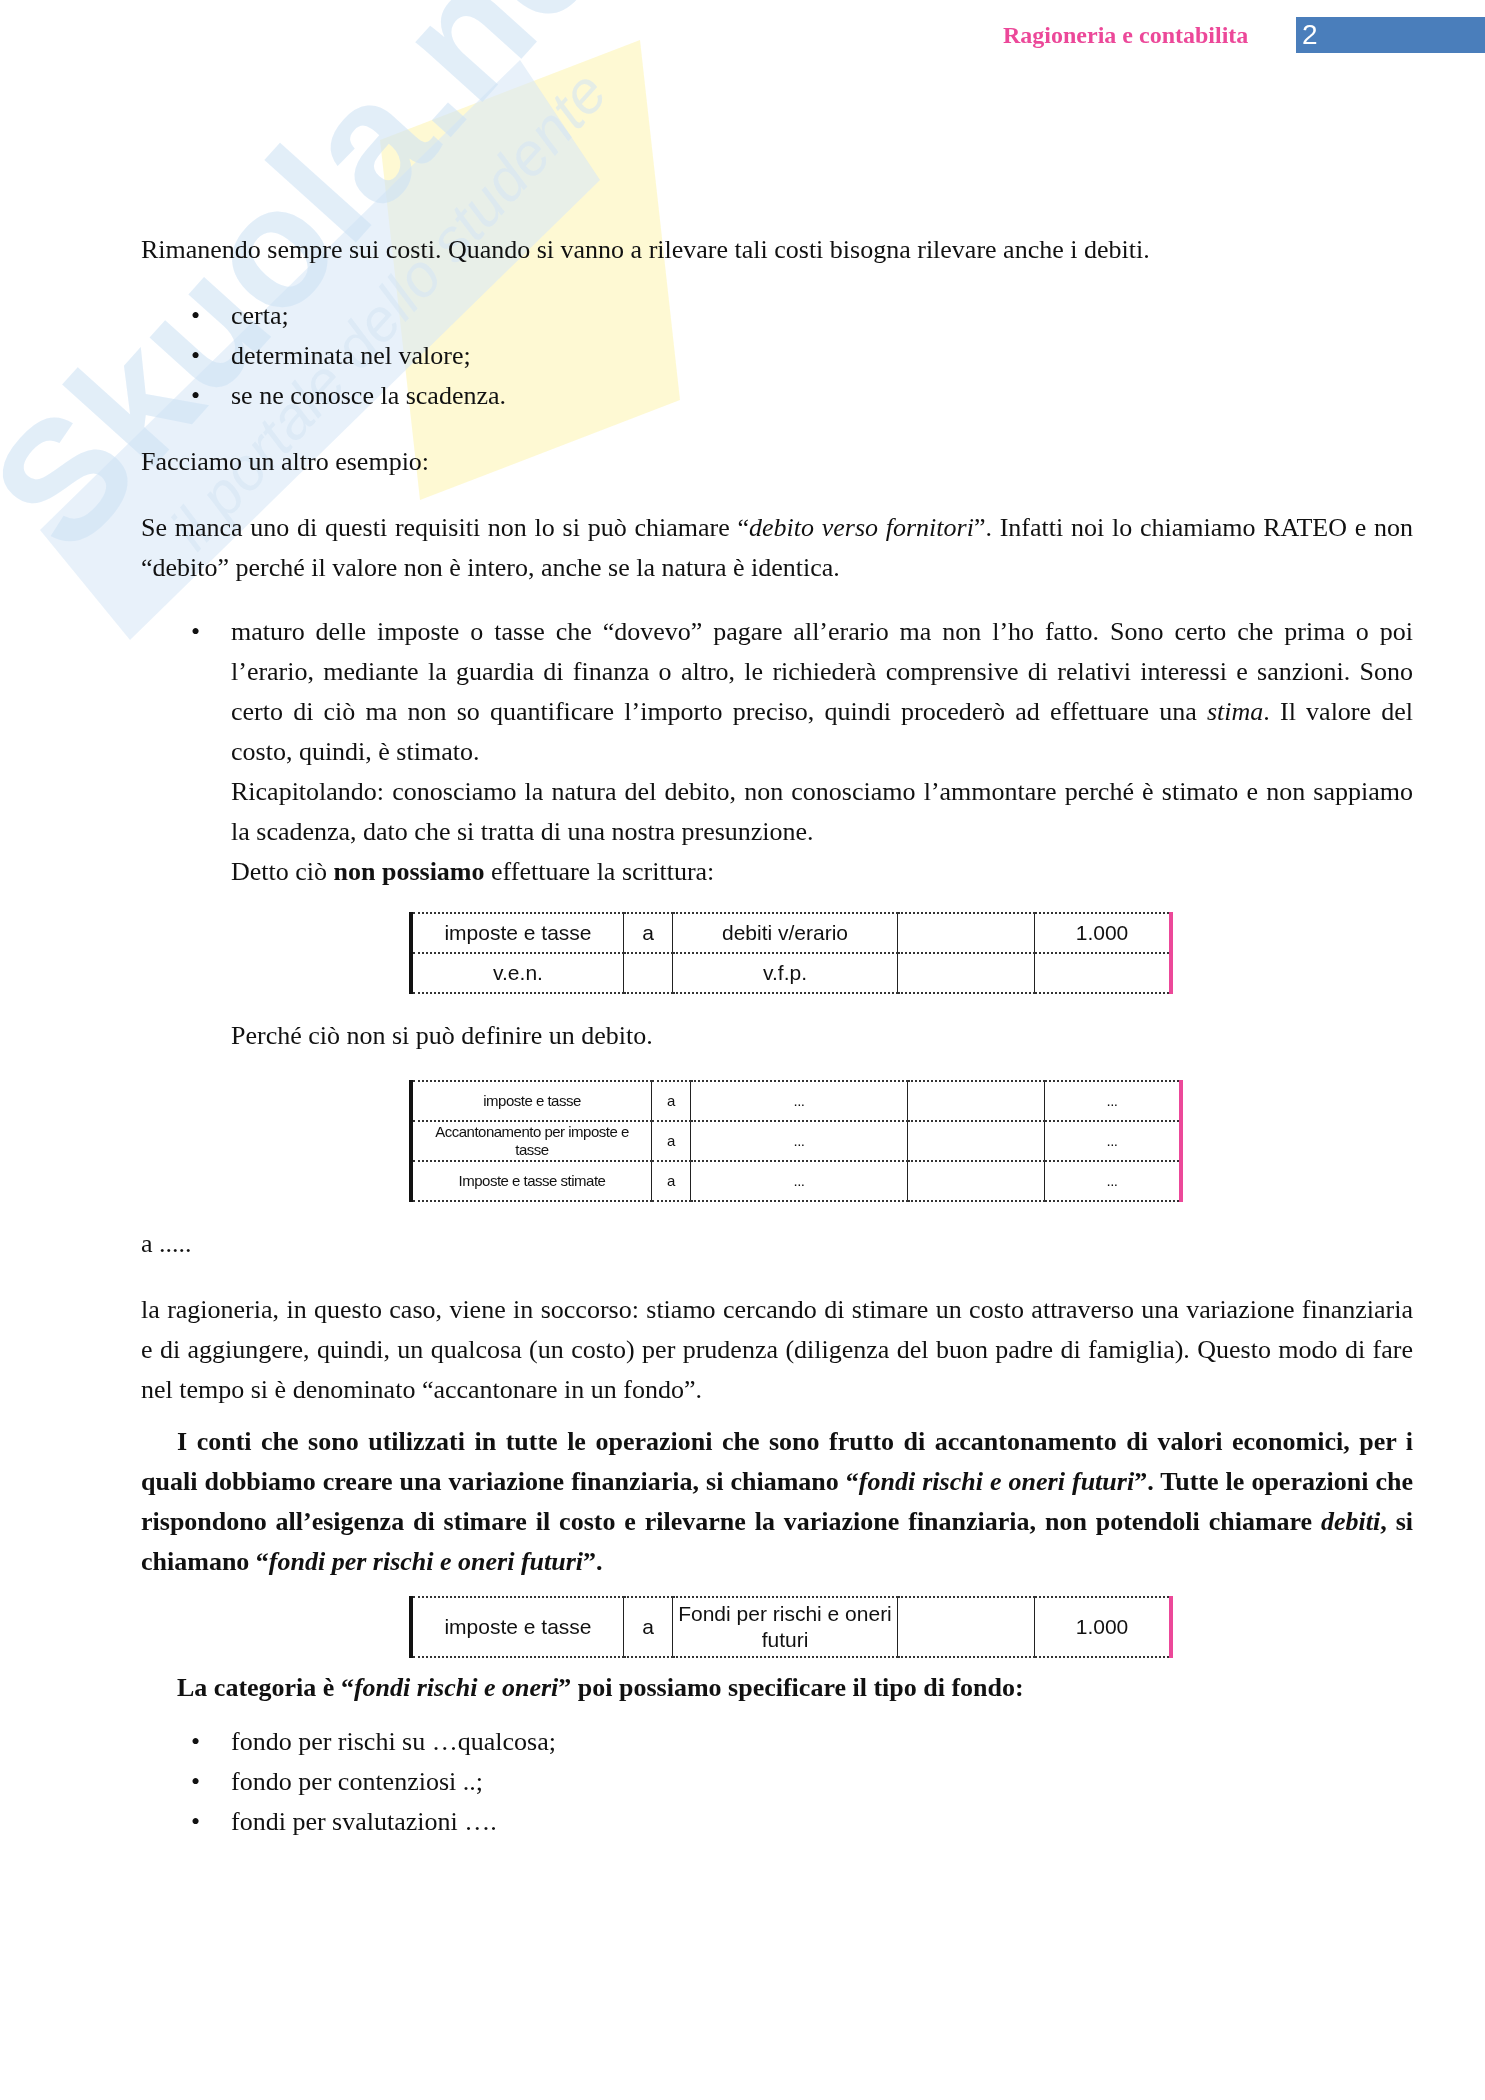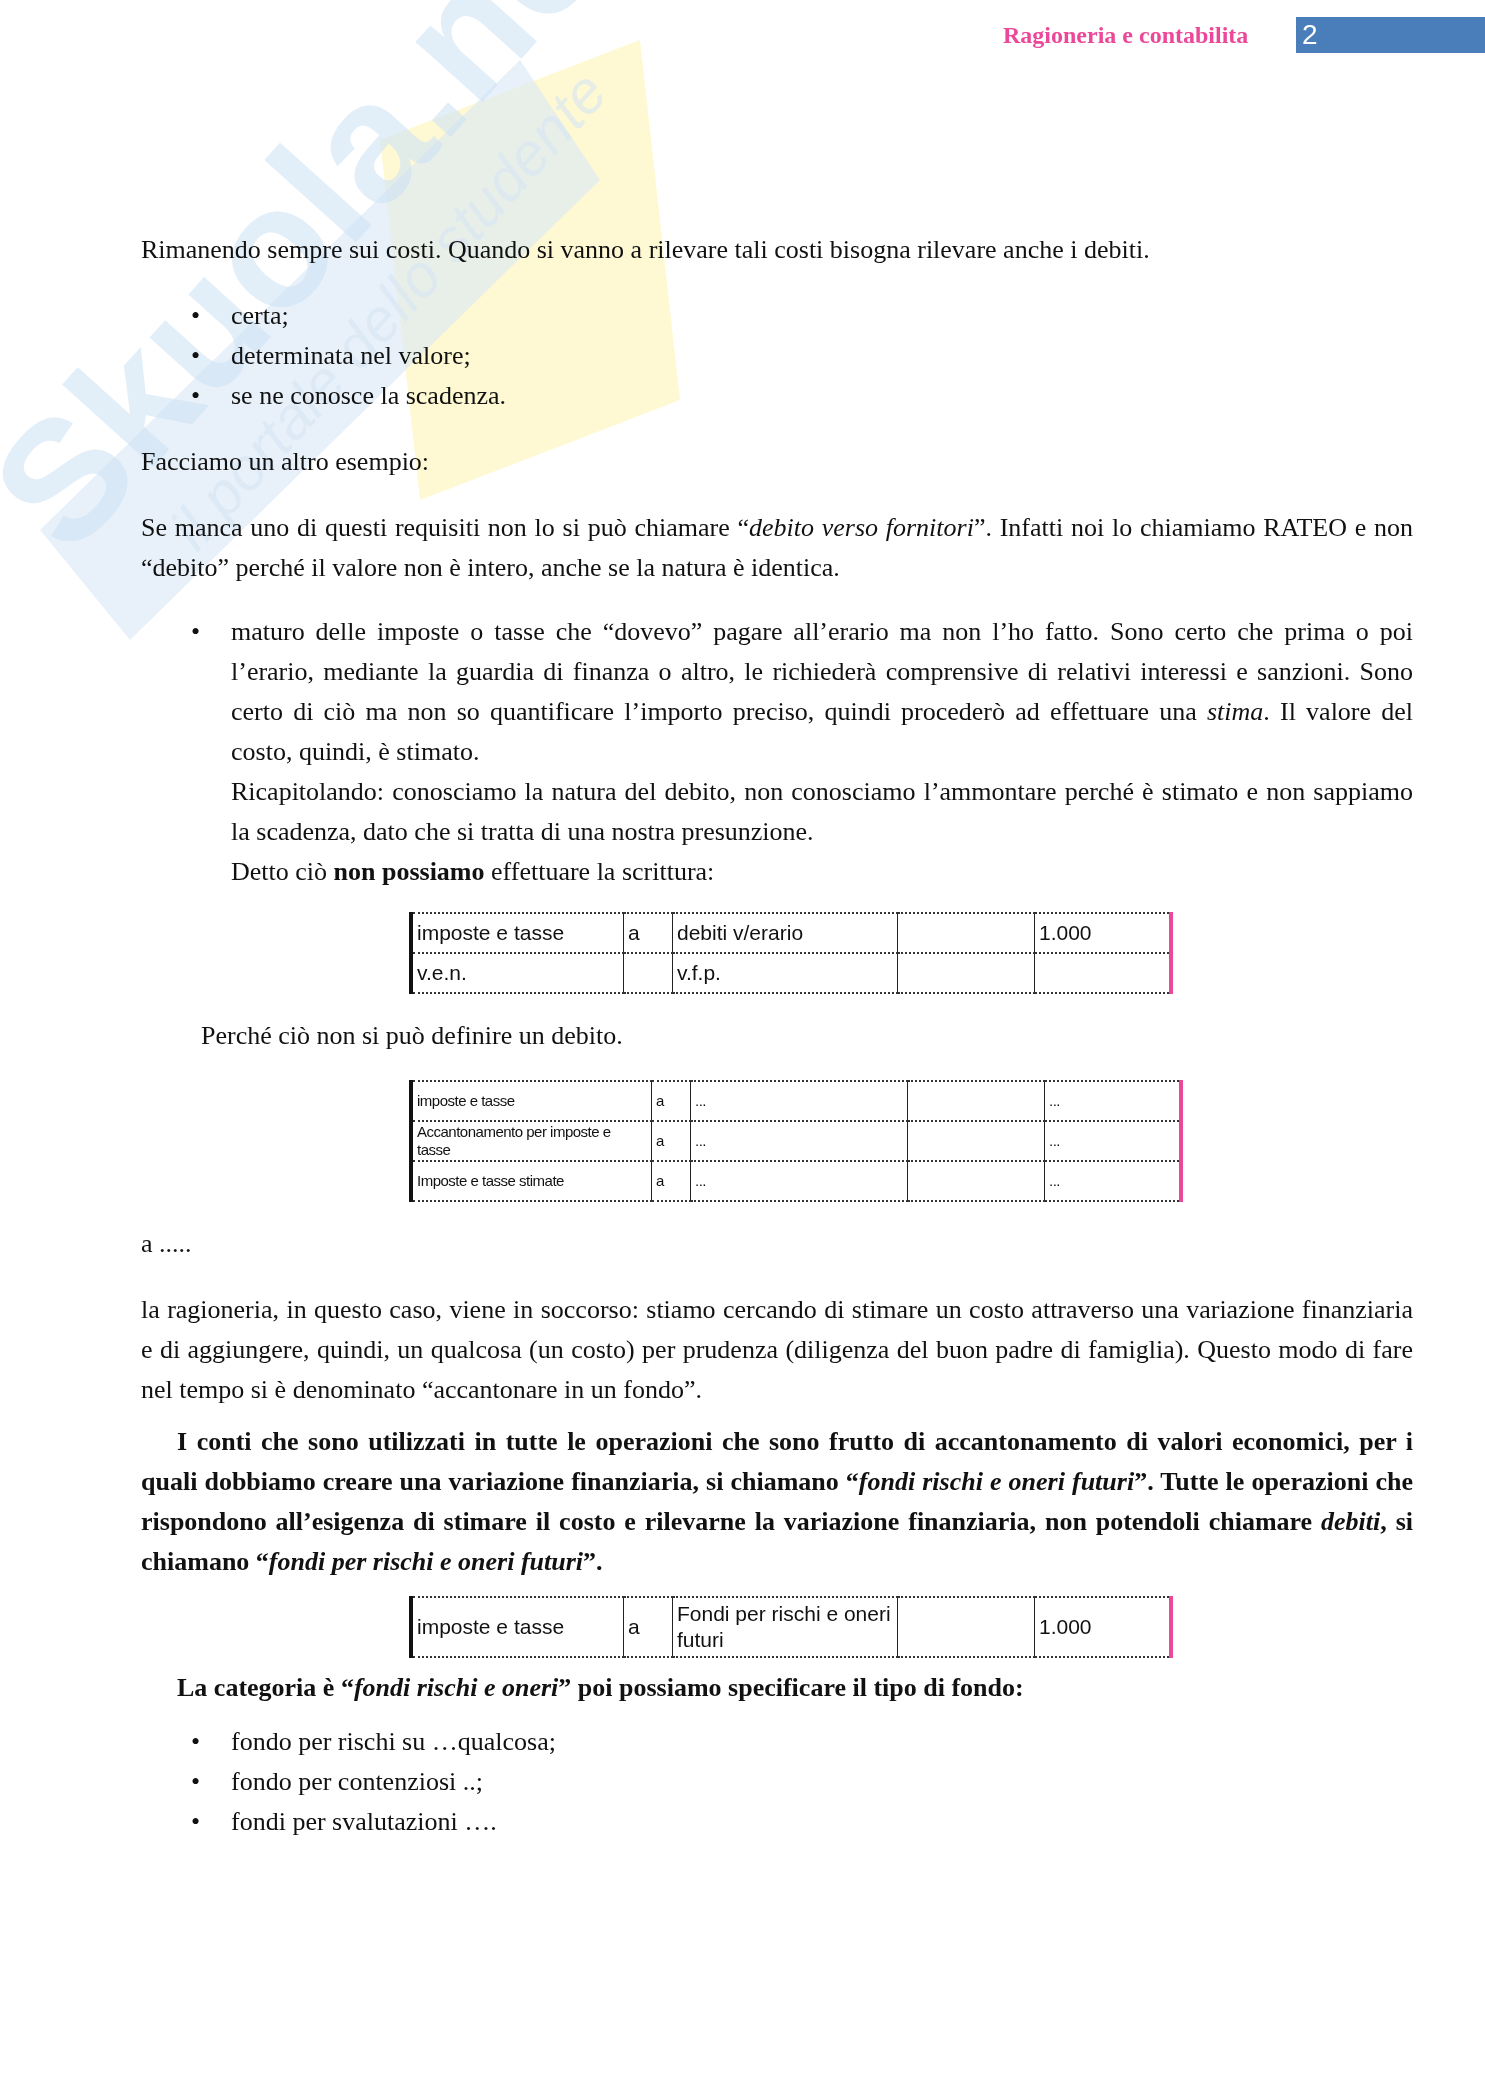--- a/index.html
+++ b/index.html
@@ -12,31 +12,31 @@
   
   .header-title { position: absolute; top: 22px; left: 1003px; font-weight: bold; font-size: 24px;
                   color: #ec4899; font-family: "Liberation Serif", serif; z-index: 2; }
   .header-bar { position: absolute; top: 17px; left: 1296px; width: 189px; height: 36px; background: #4a7ebb; z-index: 1; }
   .page-number { position: absolute; top: 17px; left: 1302px; font-size: 28px; color: #fff;
                  font-family: "Liberation Sans", sans-serif; z-index: 3; line-height: 36px; }
 
   .content { position: absolute; left: 141px; top: 230px; width: 1272px; z-index: 2;
              font-size: 26px; line-height: 40px; }
   .p { margin: 0; text-align: justify; }
-  .indent-block { margin-left: 60px; }
+  .indent-block { margin-left: 90px; }
   .first-indent { text-indent: 36px; font-weight: bold; }
   ul.bullets { list-style: none; margin: 0; padding: 0; }
   ul.bullets li { position: relative; padding-left: 90px; text-align: justify; }
   ul.bullets li .dot { position: absolute; left: 50px; top: 0; }
 
   table.entry { border-collapse: collapse; font-family: "Liberation Sans", "DejaVu Sans", sans-serif;
                 margin-left: 268px; }
   table.entry td { border-top: 2px dotted #333; border-bottom: 2px dotted #333;
                    border-left: 1.5px solid #222; border-right: 1.5px solid #222;
-                   vertical-align: middle; padding: 0 4px; }
+                   text-align: center; vertical-align: middle; padding: 0 4px; }
   table.entry td.first { border-left: 4px solid #111; }
   table.entry td.last { border-right: 4px solid #ec4899; }
   .t1 td { font-size: 21px; height: 38px; line-height: 24px; }
   .t2 td { font-size: 15px; height: 38px; line-height: 18px; letter-spacing: -0.5px; }
   .t3 td { font-size: 21px; height: 58px; line-height: 26px; }
   .col-acct { width: 202px; } .col-a { width: 40px; } .col-acct2 { width: 216px; } .col-blank { width: 128px; } .col-val { width: 126px; }
   .t2 .col-acct { width: 230px; } .t2 .col-a { width: 30px; } .t2 .col-acct2 { width: 208px; } .t2 .col-blank { width: 128px; } .t2 .col-val { width: 126px; }
 </style>
 </head>
 <body>

